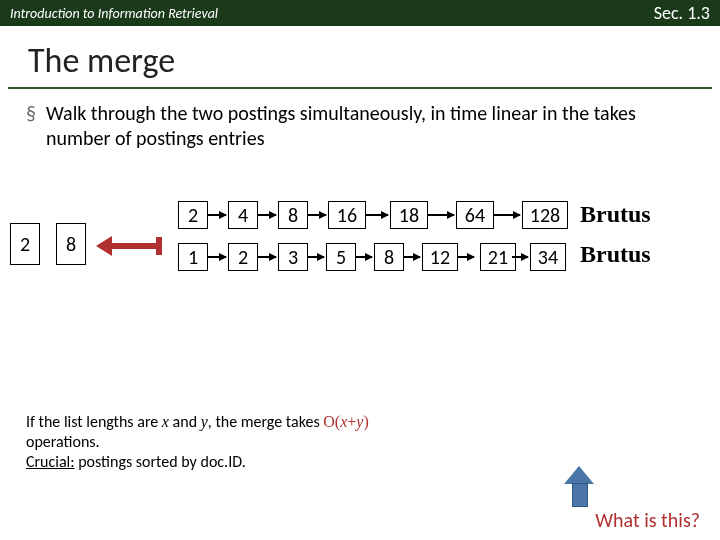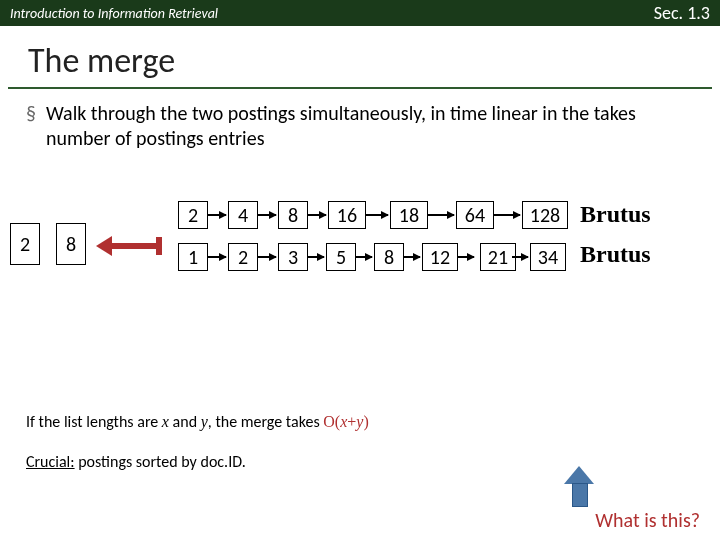--- a/index.html
+++ b/index.html
@@ -193,21 +193,21 @@
   <div class="node" style="left:480px;top:52px;width:34px;height:26px">21</div>
   <div class="arrow" style="left:512px;top:65px;width:16px"></div>
   <div class="node" style="left:530px;top:52px;width:34px;height:26px">34</div>
 
   <div class="lbl" style="left:580px;top:10px">Brutus</div>
   <div class="lbl" style="left:580px;top:50px">Brutus</div>
 </div>
 
 <div class="footer">
   <span>If the list lengths are </span><span class="mathvar">x</span><span> and </span><span class="mathvar">y</span><span>, the merge takes </span><span class="mathO">O</span><span class="mathO">(</span><span class="mathO mathvar">x</span><span class="mathO">+</span><span class="mathO mathvar">y</span><span class="mathO">)</span><br>
-  <br>
+  <span>operations.</span><br>
   <span class="underline">Crucial:</span><span> postings sorted by doc.ID.</span>
 </div>
 
 <div class="uparrow" style="left:572px;top:466px">
   <div class="head" style="left:-8px;top:0"></div>
   <div class="shaft" style="left:0;top:17px"></div>
 </div>
 
 <div class="what">What is this?</div>
 

